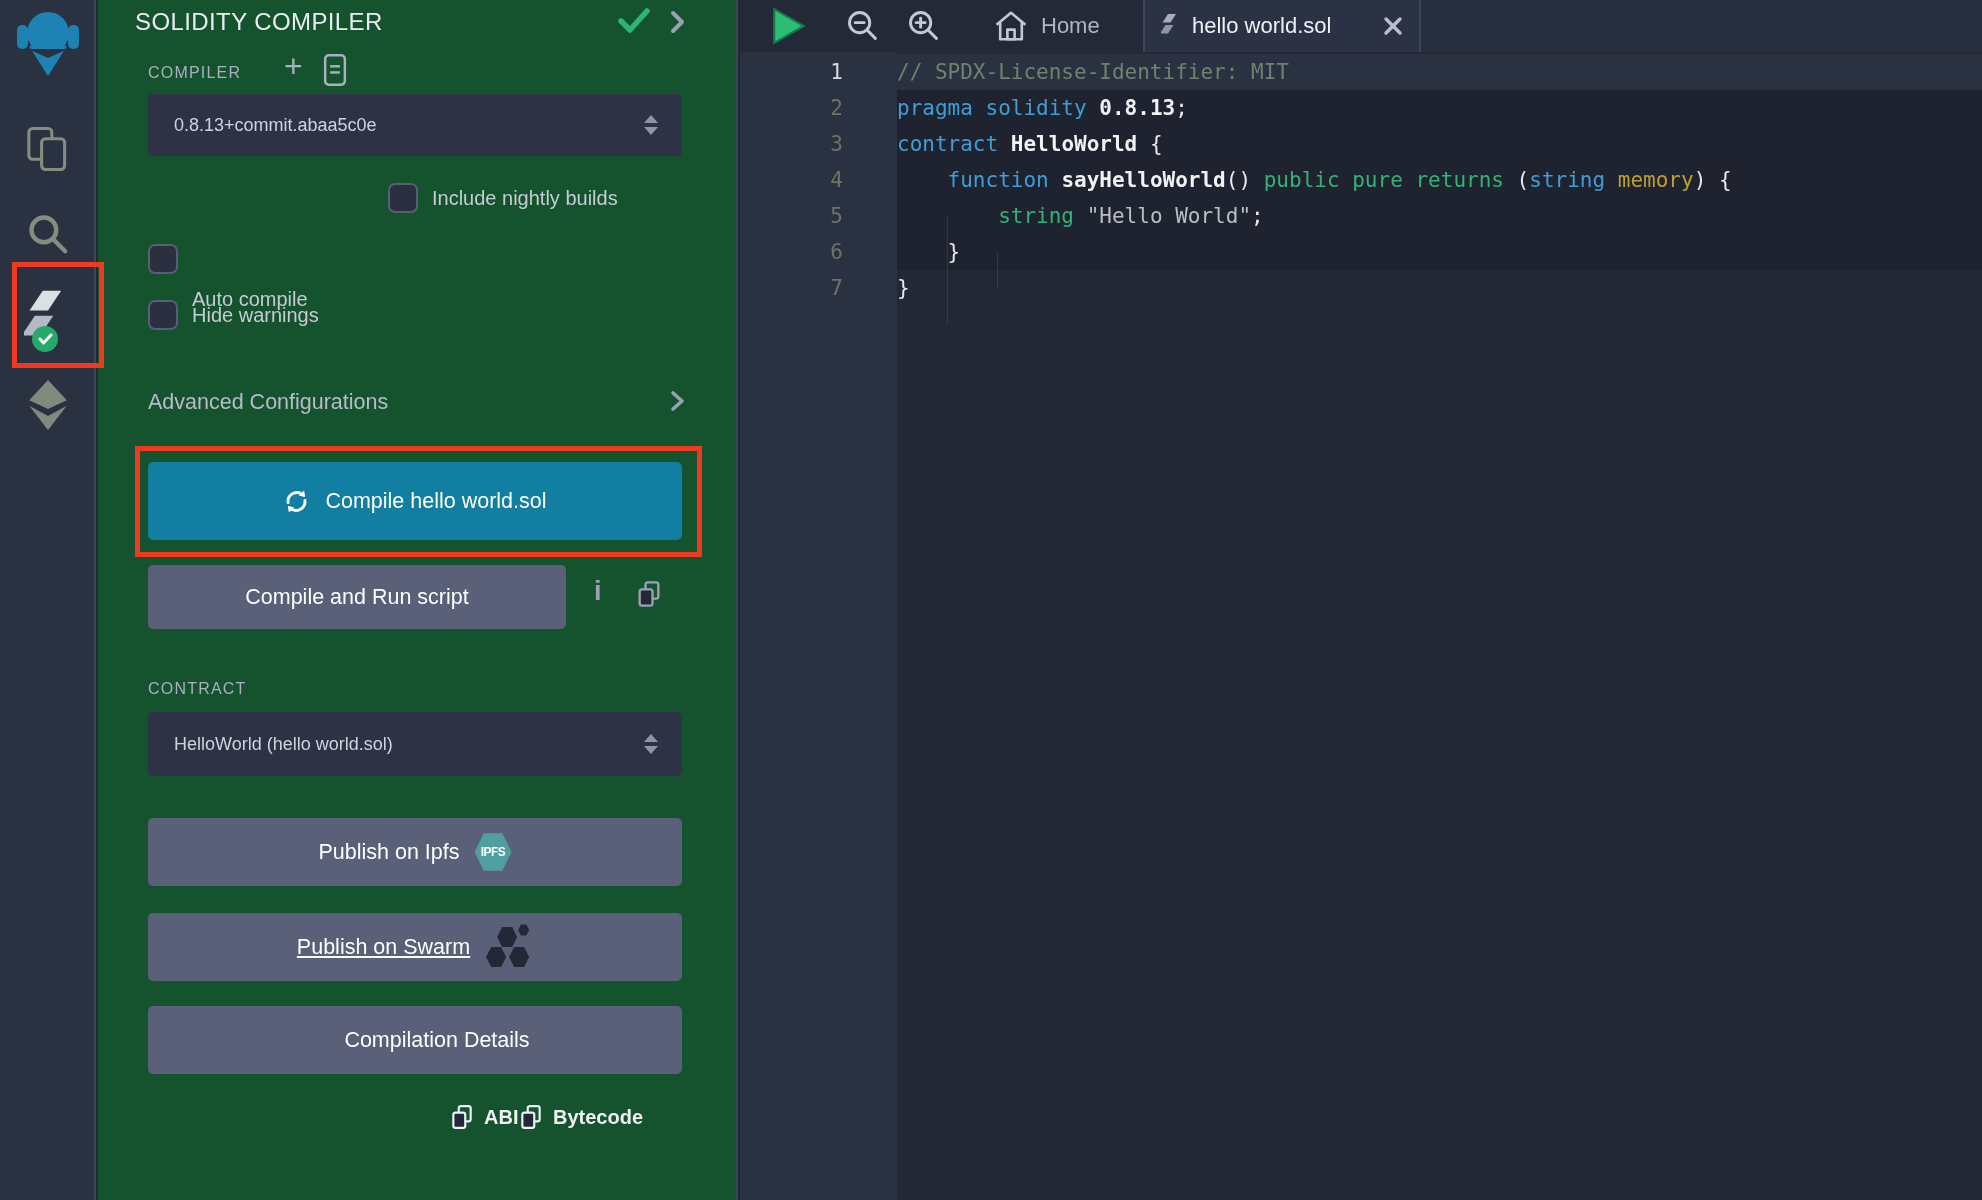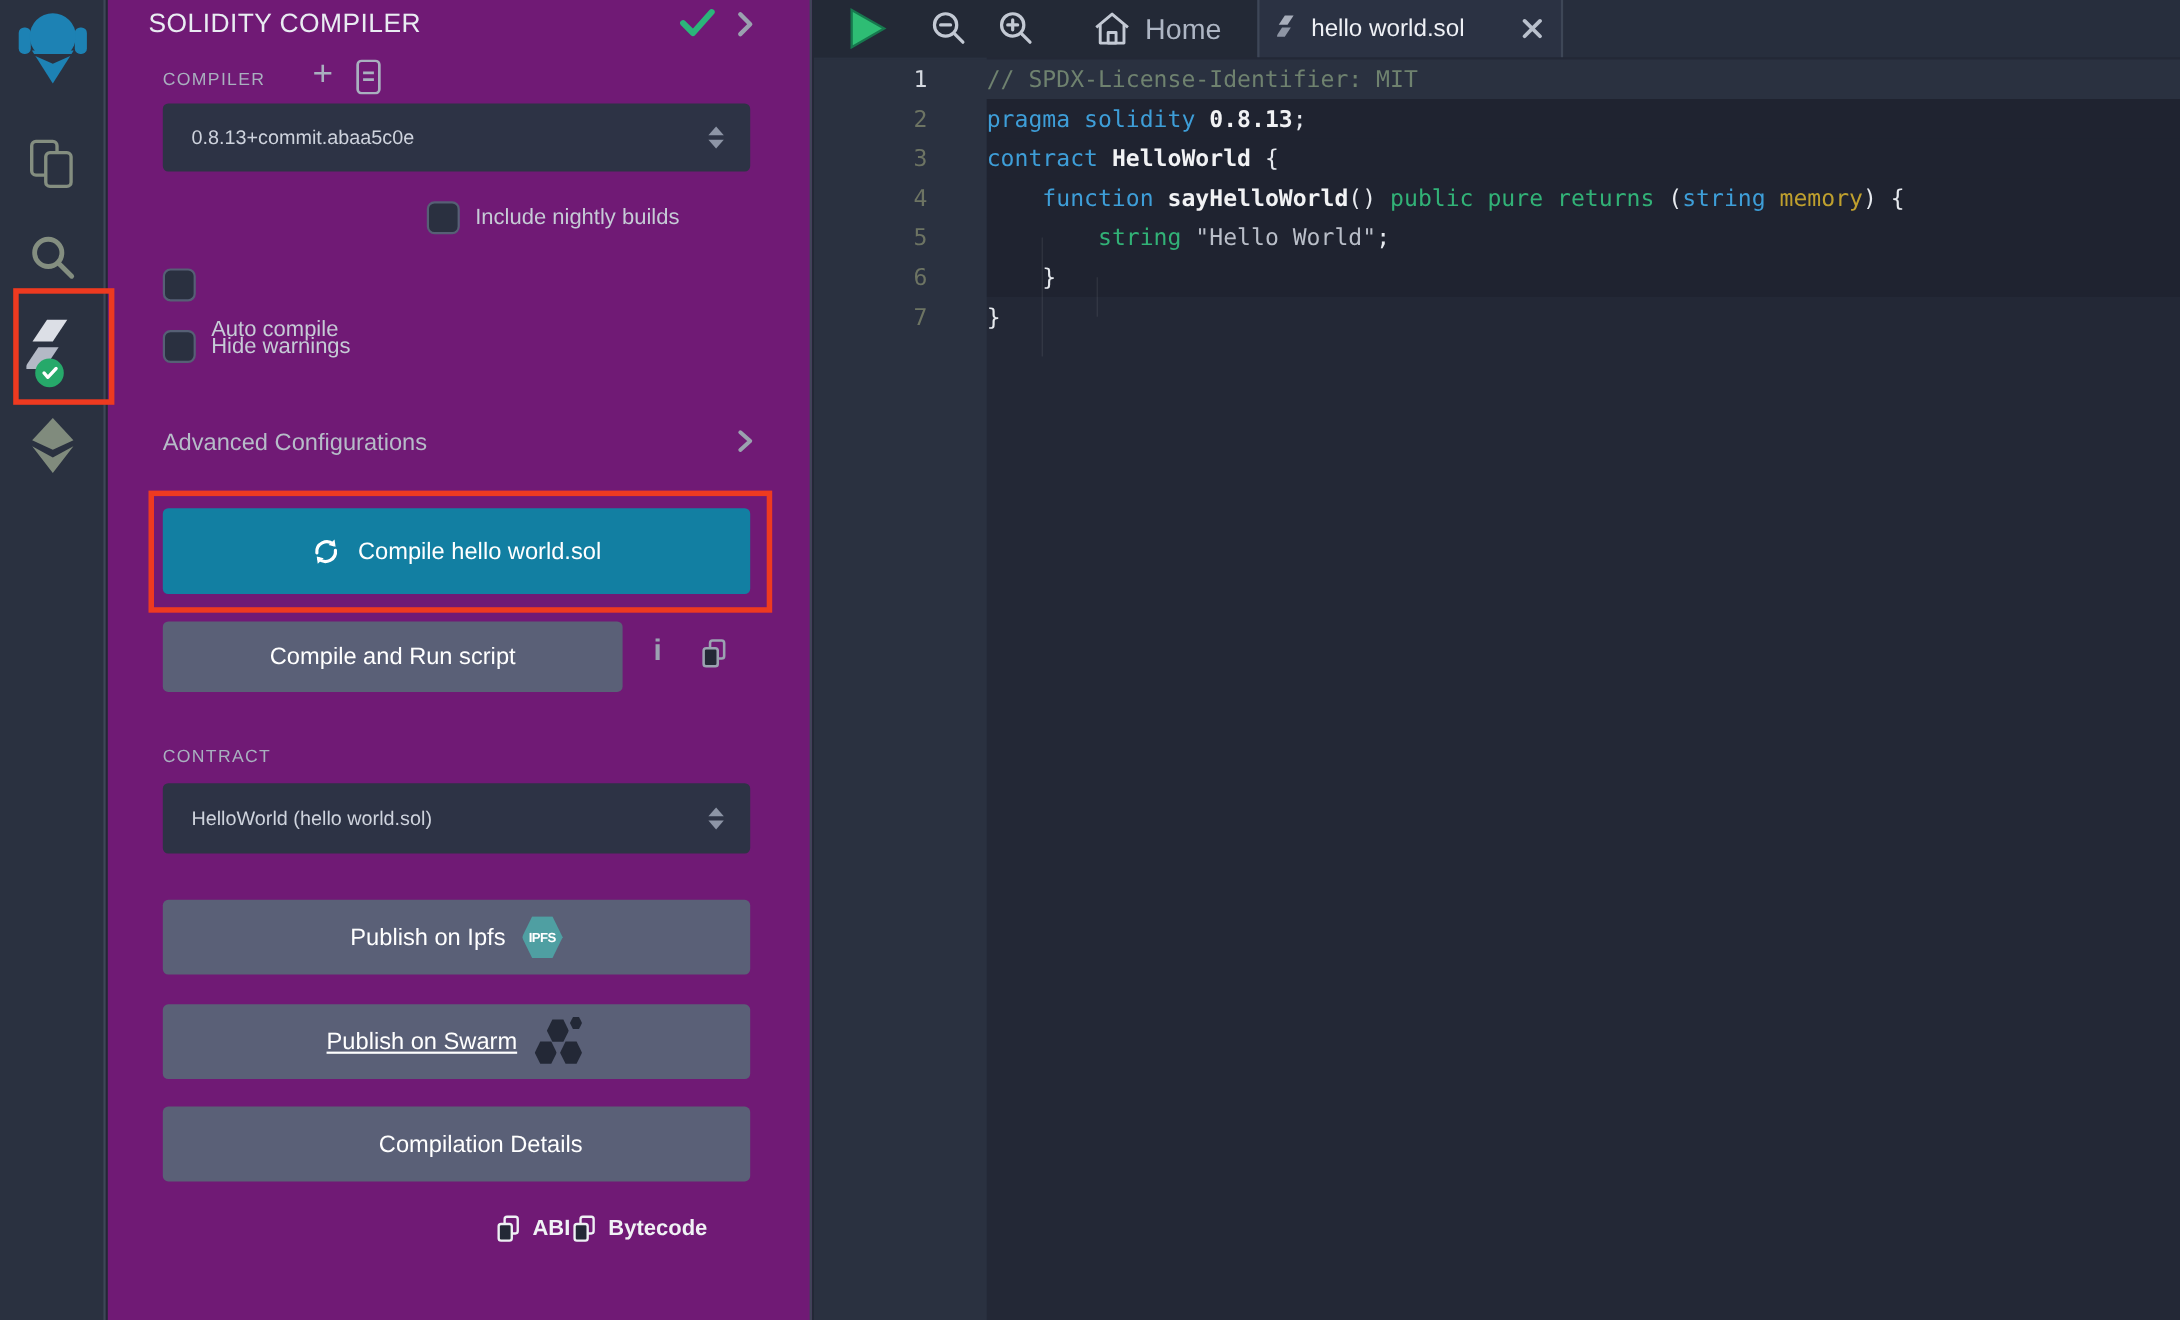--- a/index.html
+++ b/index.html
@@ -11,21 +11,21 @@
   }
   
   .iconbar { position:absolute; left:0; top:0; width:96px; height:1200px;
     background:#2a3140; border-right:2px solid #3e4757; z-index:2; }
   .ibtn { position:absolute; left:0; width:96px; display:flex; justify-content:center; cursor:pointer; }
   .annotation-box { position:absolute; border:5px solid #ee3a20; z-index:20; pointer-events:none; }
   .badge-check { position:absolute; right:14px; bottom:-6px; width:26px; height:26px;
     border-radius:50%; background:#26a96a; display:flex; align-items:center; justify-content:center; }
   
   .panel { position:absolute; left:98px; top:0; width:640px; height:1200px;
-    background:#701a75; border-right:2px solid #3e4757; z-index:1; }
+    background:#14532d; border-right:2px solid #3e4757; z-index:1; }
   .panel-title { position:absolute; left:37px; top:8px; font-size:24px; color:#e9ecf2; letter-spacing:.4px; }
   .hdr-check { position:absolute; left:520px; top:8px; }
   .hdr-chevron { position:absolute; left:572px; top:10px; }
   .sec-label { position:absolute; font-size:16px; color:#a9b0bf; letter-spacing:1.2px; }
   .plus { position:absolute; left:186px; top:48px; font-size:32px; font-weight:300; color:#a9b0bf; cursor:pointer; }
   .cfgfile { position:absolute; left:224px; top:54px; cursor:pointer; }
   .select { position:absolute; left:50px; width:534px; background:#2d3345; border-radius:5px;
     display:flex; align-items:center; cursor:pointer; }
   .select .sel-text { padding-left:26px; font-size:18px; color:#ced3dd; flex:1; white-space:nowrap; }
   .sel-arrows { margin-right:24px; display:flex; flex-direction:column; gap:4px; }
@@ -50,21 +50,21 @@
   .editor { position:absolute; left:740px; top:0; width:1242px; height:1200px; background:#232836; }
   .gutter-col { position:absolute; left:0; top:52px; width:157px; height:1148px; background:#2a3140; }
   .tabbar { position:absolute; left:0; top:0; width:1242px; height:52px; background:#272e3d; }
   .tab-leftzone { position:absolute; left:0; top:0; width:403px; height:52px; background:#232936; }
   .file-tab { position:absolute; left:403px; top:0; width:278px; height:52px; background:#2b3243;
     border-left:2px solid #3e4757; border-right:2px solid #3e4757; display:flex; align-items:center;
     padding:0 16px; gap:13px; cursor:pointer; }
   .file-tab .fname { font-size:22px; color:#eef0f5; white-space:nowrap; flex:1; }
   .tb-ic { position:absolute; top:0; height:52px; display:flex; align-items:center; cursor:pointer; }
   .home-tab { position:absolute; left:253px; top:0; height:52px; display:flex; align-items:center;
-    gap:12px; color:#aeb6c4; font-size:26px; cursor:pointer; }
+    gap:12px; color:#aeb6c4; font-size:22px; cursor:pointer; }
   .code-area { position:absolute; left:0; top:54px; width:1242px; }
   .code-row { display:flex; height:36px; line-height:36px; font-family:"DejaVu Sans Mono", monospace; font-size:21px; }
   .code-row .ln { width:103px; text-align:right; color:#6d7463; flex:none; }
   .code-row.active .ln { color:#d6dae1; }
   .code-row.active { background:#2a3140; }
   .code-row .cd { flex:1; margin-left:54px; white-space:pre; }
   .code-row.shaded .cd { background:rgba(0,0,0,0.10); }
   .tk-cm { color:#6f826f; } .tk-kw { color:#3e9ed8; }
   .tk-id, .tk-num { color:#f1f2f4; font-weight:700; }
   .tk-g { color:#32b277; } .tk-gold { color:#bfa02e; }

